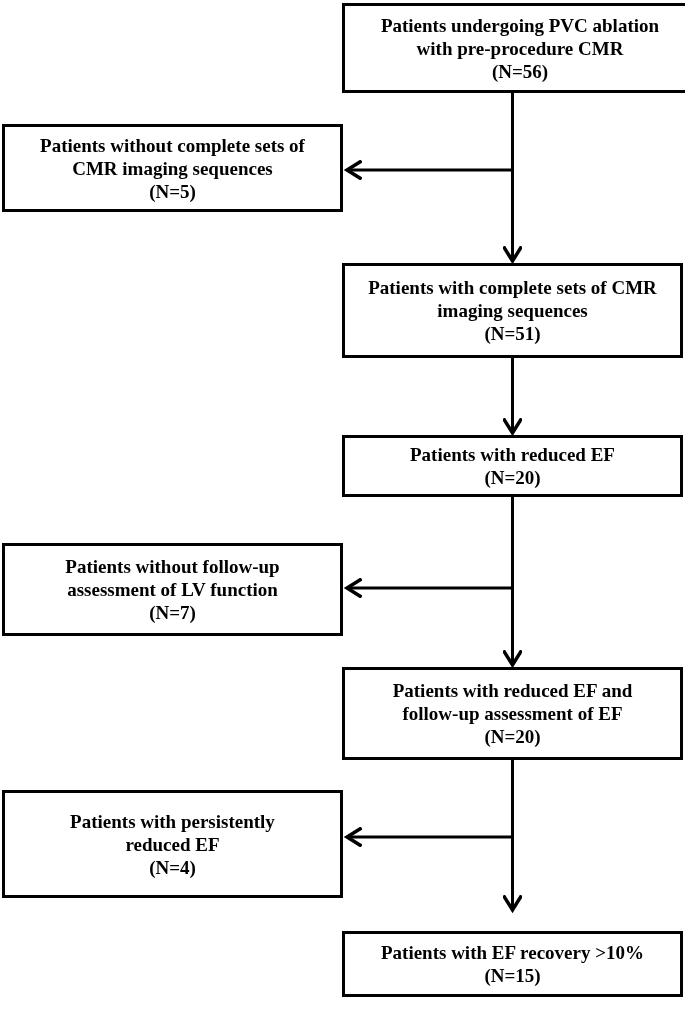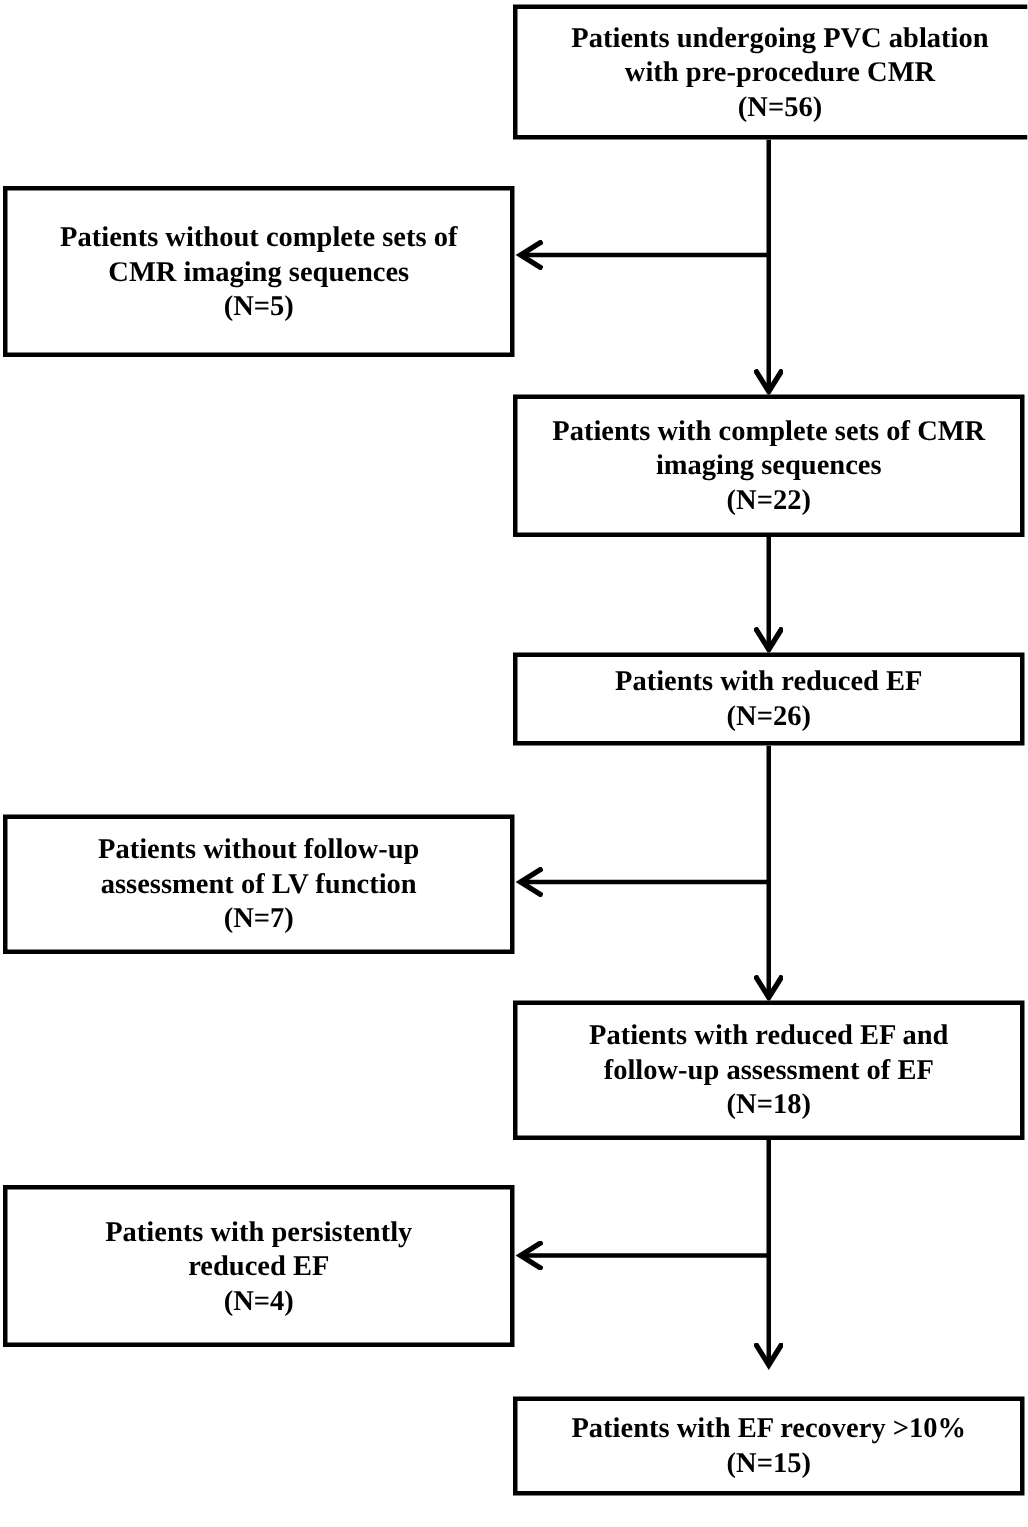--- a/index.html
+++ b/index.html
@@ -39,21 +39,21 @@
     color: #000000;
     width: 100%;
   }
   
   .m1 { top: 3px;   left: 342px; width: 356px; height: 90px; }
   .m2 { top: 263px; left: 342px; width: 341px; height: 95px; }
   .m3 { top: 435px; left: 342px; width: 341px; height: 62px; }
   .m4 { top: 667px; left: 342px; width: 341px; height: 93px; }
   .m5 { top: 912px; left: 342px; width: 341px; height: 66px; margin-top: 19px; }
   
-  .e1 { top: 124px; left: 2px; width: 341px; height: 114px; }
+  .e1 { top: 124px; left: 2px; width: 341px; height: 88px; }
   .e2 { top: 543px; left: 2px; width: 341px; height: 93px; }
   .e3 { top: 790px; left: 2px; width: 341px; height: 108px; }
 </style>
 </head>
 <body>
 
 <div class="canvas">
 
   <svg class="arrows" width="685" height="1018" viewBox="0 0 685 1018">
     <defs>
@@ -73,30 +73,30 @@
   </svg>
 
   <div class="box m1">
     <div class="box-text">Patients undergoing PVC ablation
 with pre-procedure CMR
 (N=56)</div>
   </div>
   <div class="box m2">
     <div class="box-text">Patients with complete sets of CMR
 imaging sequences
-(N=22)</div>
+(N=51)</div>
   </div>
   <div class="box m3">
     <div class="box-text">Patients with reduced EF
-(N=26)</div>
+(N=20)</div>
   </div>
   <div class="box m4">
     <div class="box-text">Patients with reduced EF and
 follow-up assessment of EF
-(N=18)</div>
+(N=20)</div>
   </div>
   <div class="box m5">
     <div class="box-text">Patients with EF recovery &gt;10%
 (N=15)</div>
   </div>
 
   <div class="box e1">
     <div class="box-text">Patients without complete sets of
 CMR imaging sequences
 (N=5)</div>

